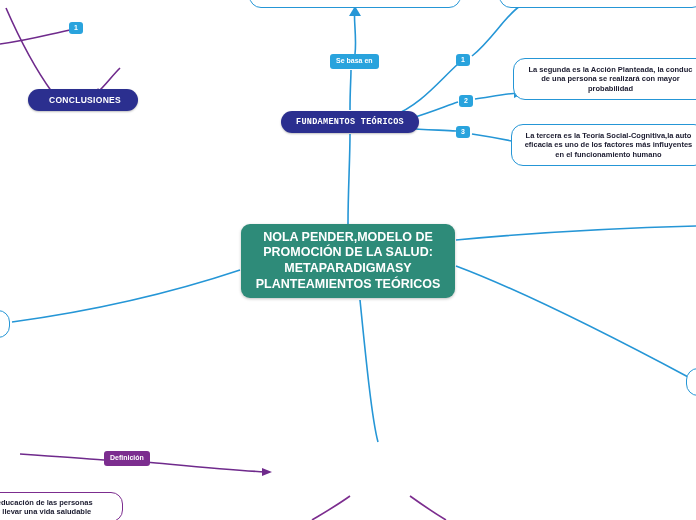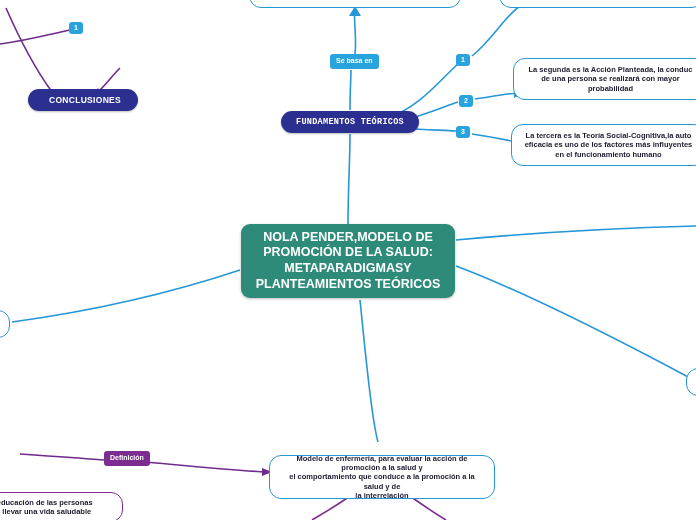--- a/index.html
+++ b/index.html
@@ -226,21 +226,14 @@
 
   <div class="node label-purple" style="left:104px; top:451px;">
     <span>Definición</span>
   </div>
 
   <div class="node box-purple multiline" style="left:-42px; top:492px; width:165px; height:30px;">
     <span>la educación de las personas
 e y llevar una vida saludable</span>
   </div>
 
-  <div class="node box-teal multiline" style="left:269px; top:455px; width:226px; height:44px;">
-    <span>Modelo de enfermería, para evaluar la acción de
-promoción a la salud y
-el comportamiento que conduce a la promoción a la
-salud y de
-la interrelación</span>
-  </div>
 
 </div>
 
 </body></html>

